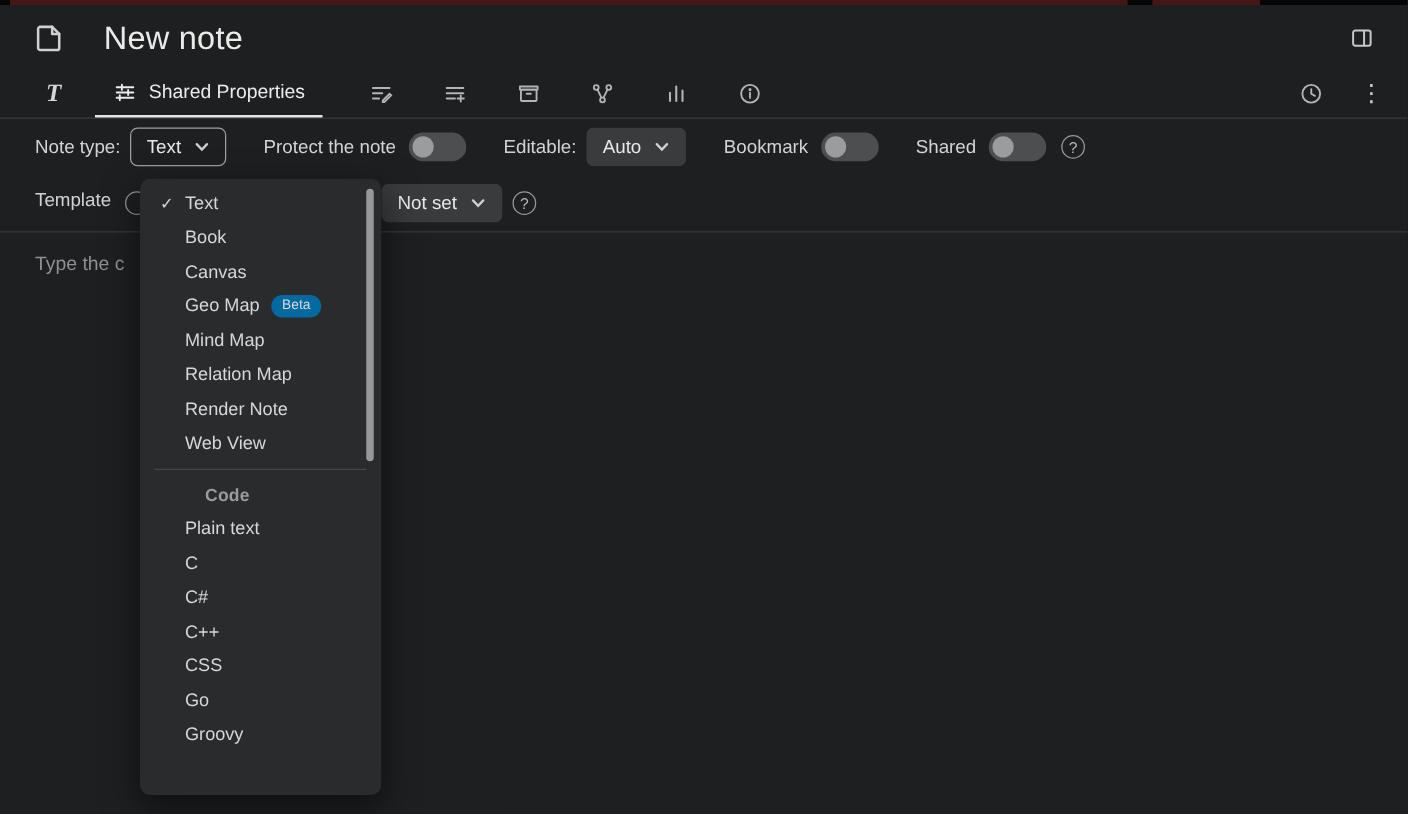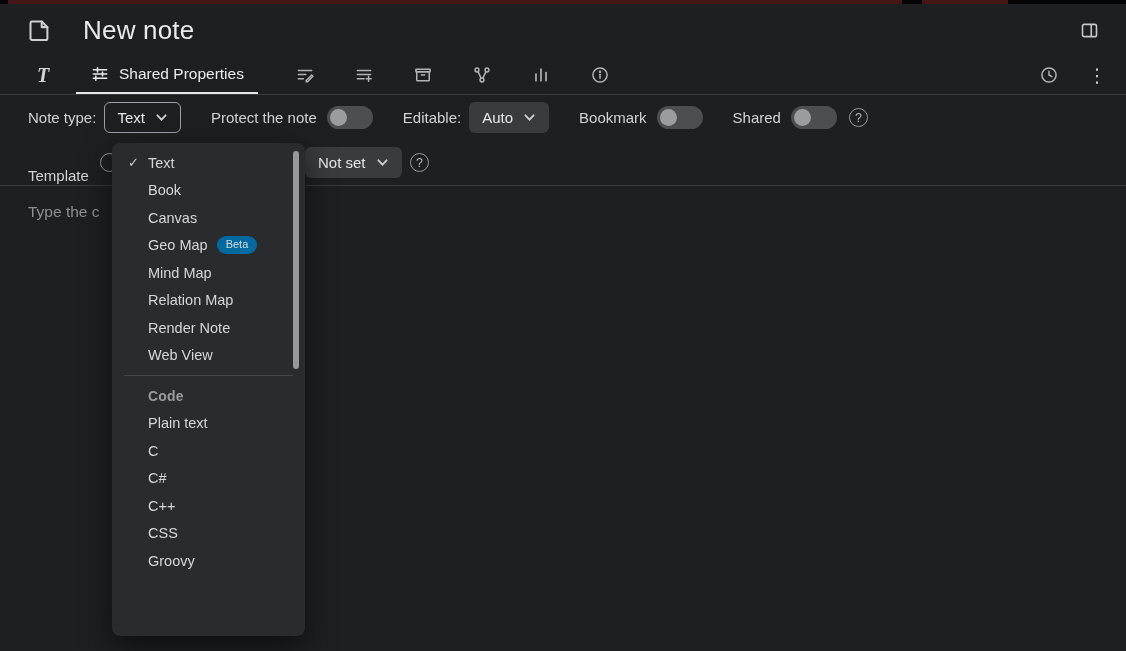--- a/index.html
+++ b/index.html
@@ -43,34 +43,34 @@
   .select { display:inline-flex; align-items:center; gap:10px; height:31px; padding:0 12px; border-radius:6px; font-size:15px; color:#e8e8e8; background:transparent; border:1px solid transparent; cursor:pointer; white-space:nowrap; }
   .select.outlined { border-color:#9aa0a6; }
   .select.filled { background:#3a3b3c; }
   .chev { display:block; }
   .toggle { position:relative; flex:0 0 auto; width:46px; height:23px; border-radius:12px; background:#4d4e50; cursor:pointer; }
   .toggle .knob { position:absolute; left:3px; top:3px; width:17px; height:17px; border-radius:50%; background:#9b9c9e; }
   .help { display:inline-flex; align-items:center; justify-content:center; flex:0 0 auto; width:19px; height:19px; border-radius:50%; border:1.5px solid #96989a; color:#b7b8ba; font-size:12.5px; cursor:pointer; }
   .ml8{margin-left:8px;} .ml10{margin-left:10px;} .ml12{margin-left:12px;} .ml30{margin-left:30px;}
 
   .row2 { position:relative; }
-  .row2 .lbl { position:absolute; left:28px; top:27px;text-align:right; }
+  .row2 .lbl { position:absolute; left:28px; top:12px;text-align:right; }
   .row2 .help-hidden { position:absolute; left:100px; top:13px; z-index:1; }
   .row2 .select { position:absolute; left:305px; top:7px;justify-content:space-between; }
   .row2 .help-right { position:absolute; left:410px; top:13px; }
 
   .editor { padding:17px 0 0 28px; font-size:15.5px; color:#8e9092; cursor:text; }
 
   
   .menu { position:absolute; left:112px; top:143px; width:193px; height:493px; background:#2a2b2c; border-radius:8px; box-shadow:0 10px 30px rgba(0,0,0,.55); padding:6px 0; z-index:20; overflow:hidden; }
   .menu-item { position:relative; display:flex; align-items:center; height:27.5px; padding-left:36px; font-size:14.5px; color:#d7d7d7; cursor:pointer; }
   .menu-item .check { position:absolute; left:16px; font-size:13px; color:#cfcfcf; }
   .badge { margin-left:9px; background:#0369a1; color:#dadada; font-size:11px; line-height:1; padding:3px 9px 4px; border-radius:9px; }
   .menu-divider { height:1px; background:#464748; margin:6px 12px; }
-  .menu-header { height:27.5px; display:flex; align-items:center; padding-left:36px; color:#9b9c9e; font-size:14px; font-weight:700; letter-spacing:.2px; }
+  .menu-header { height:27.5px; display:flex; align-items:center; padding-left:52px; color:#9b9c9e; font-size:14px; font-weight:700; letter-spacing:.2px; }
   .menu-scrollbar { position:absolute; right:6px; top:8px; width:6px; height:218px; border-radius:3px; background:#96989a; cursor:grab; }
 
   svg { display:block; }
 </style>
 </head>
 <body>
 
 <div class="app">
 
   <div class="tabstrip">
@@ -274,19 +274,22 @@
     <div class="menu-item">
         <span>C#</span>
       </div>
     <div class="menu-item">
         <span>C++</span>
       </div>
     <div class="menu-item">
         <span>CSS</span>
       </div>
     <div class="menu-item">
+        <span>Go</span>
+      </div>
+    <div class="menu-item">
         <span>Groovy</span>
       </div>
 
     <div class="menu-scrollbar"></div>
   </div>
 
 </div>
 
 </body></html>

